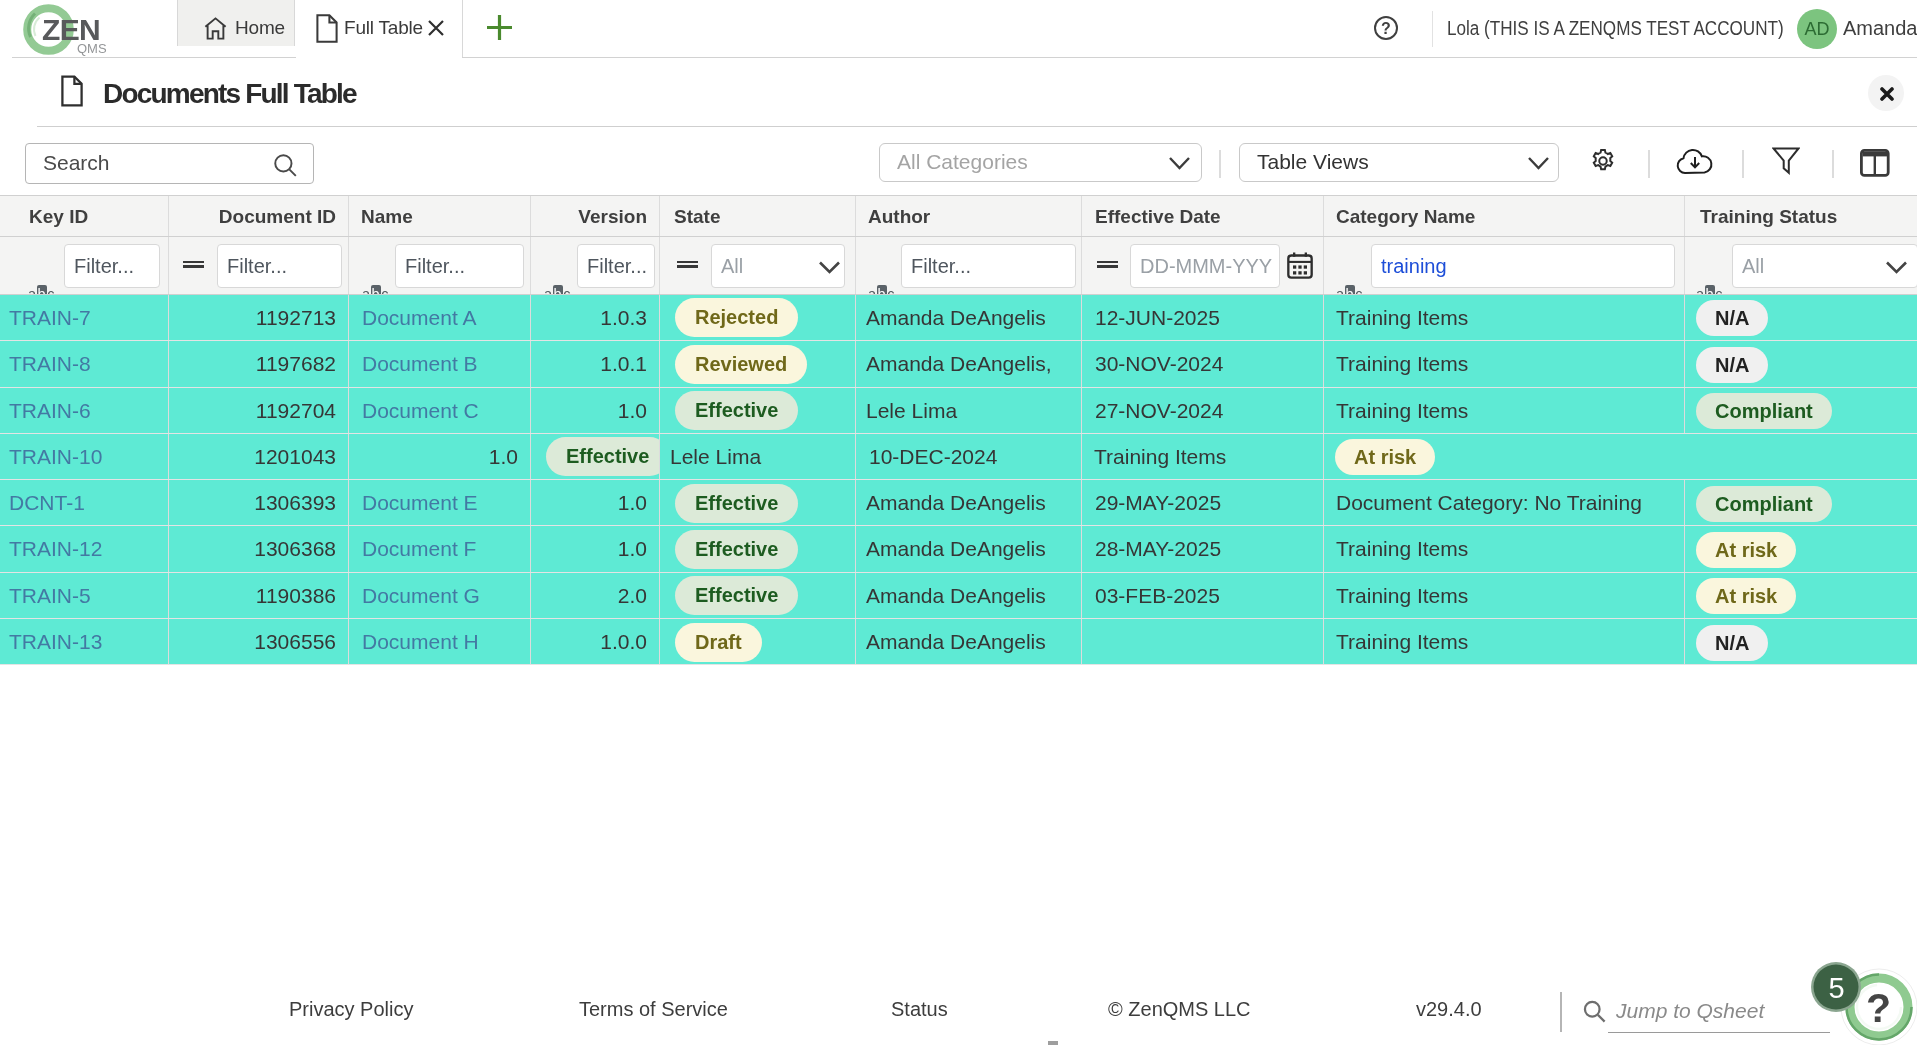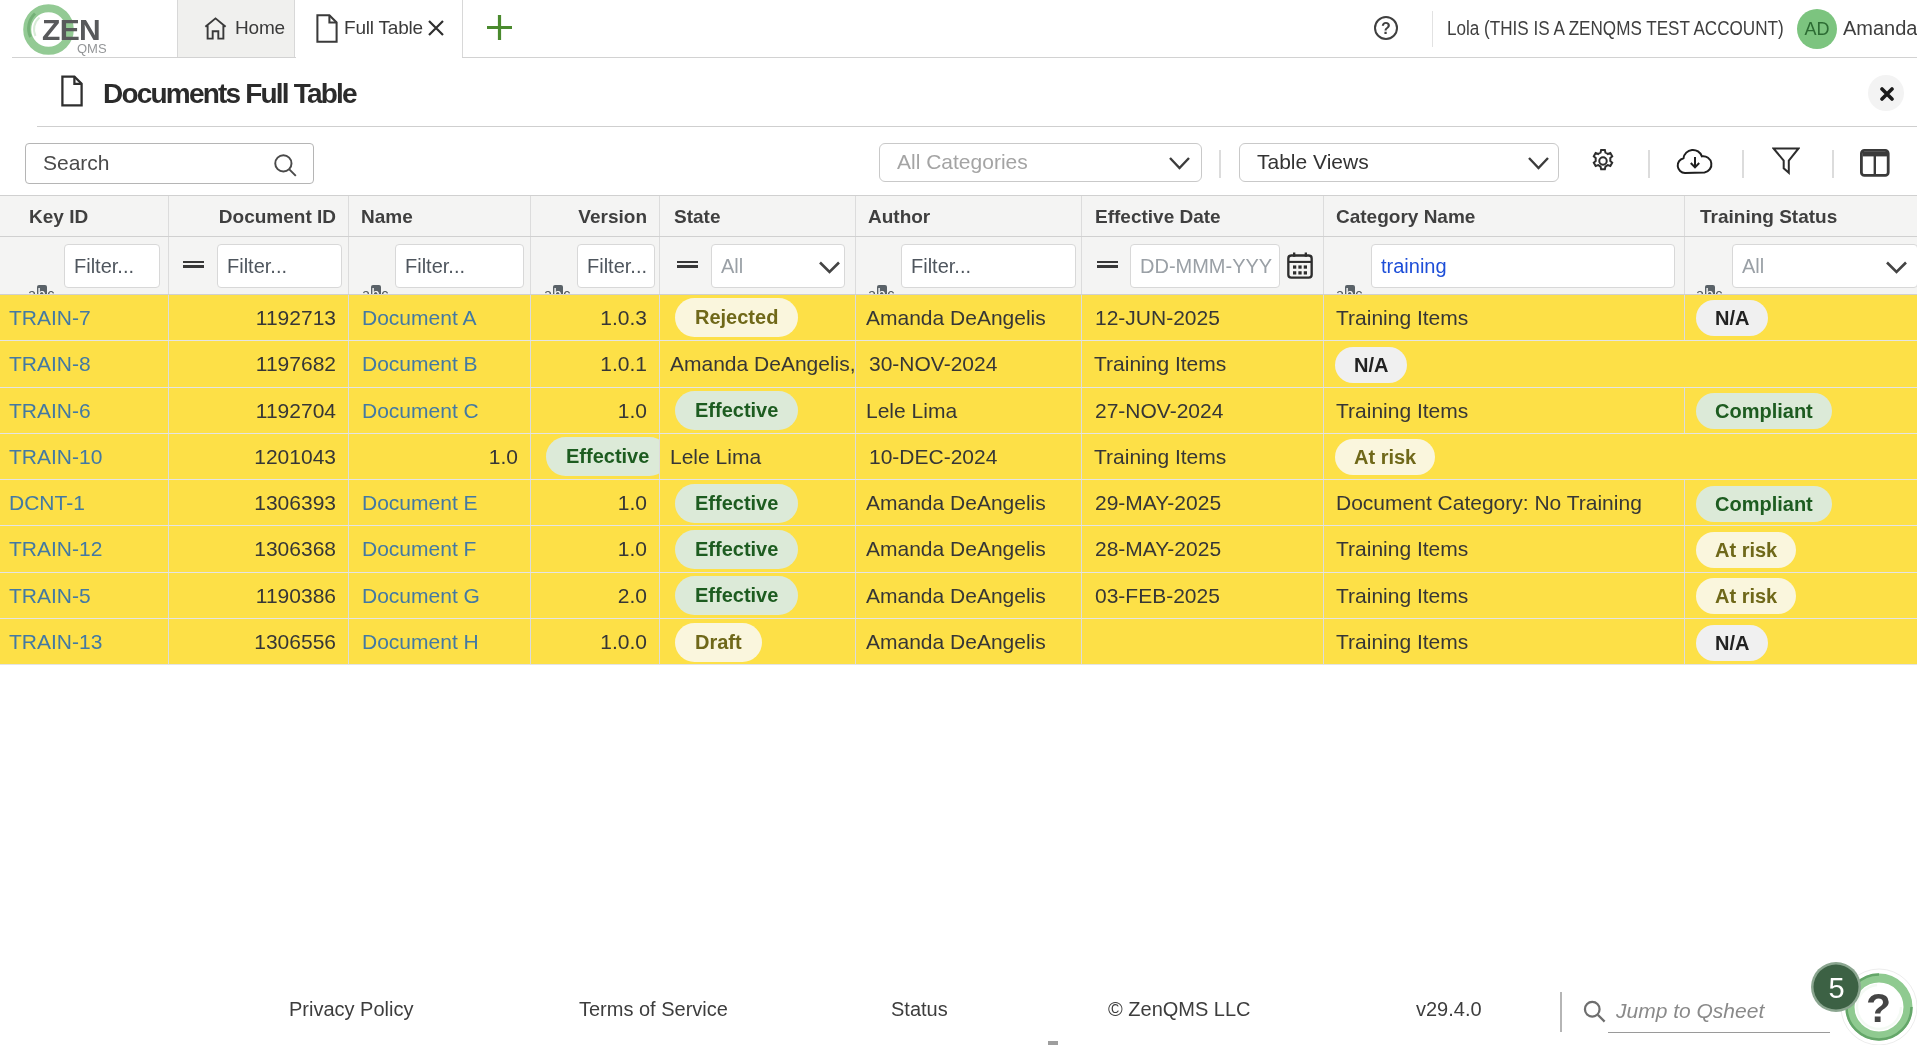--- a/index.html
+++ b/index.html
@@ -2,21 +2,21 @@
 <html><head>
 <meta charset="utf-8">
 <style>
 * { margin:0; padding:0; box-sizing:border-box; }
 html,body { width:1917px; height:1045px; overflow:hidden; }
 body { font-family:"Liberation Sans",sans-serif; background:#fff; position:relative; color:#363636; }
 .abs { position:absolute; }
 
 
 #topbar { position:absolute; left:12px; top:0; width:1917px; height:58px; background:#fff; border-bottom:1px solid #d2d2d2; }
-#tab-home { position:absolute; left:165px; top:0; width:118px; height:57px; background:#f0f0ee; border-left:1px solid #d8d8d8; border-right:1px solid #d8d8d8; }
+#tab-home { position:absolute; left:165px; top:0; width:118px; height:46px; background:#f0f0ee; border-left:1px solid #d8d8d8; border-right:1px solid #d8d8d8; }
 #tab-full { position:absolute; left:283px; top:0; width:168px; height:57px; background:#fff; border-right:1px solid #d8d8d8; }
 .tabtxt { font-size:19px; color:#3a3a3a; letter-spacing:-0.2px; white-space:nowrap; }
 #help-top { position:absolute; left:1362px; top:16px; width:24px; height:24px; border:2px solid #3f3f3f; border-radius:50%; color:#3f3f3f; font-size:16px; font-weight:bold; text-align:center; line-height:21px; }
 #topsep { position:absolute; left:1420px; top:11px; width:1px; height:36px; background:#e2e2e2; }
 #lola { position:absolute; left:1435px; top:17px; font-size:20px; color:#3f3f3f; white-space:nowrap; transform:scaleX(0.855); transform-origin:left center; }
 #avatar { position:absolute; left:1785px; top:9px; width:40px; height:40px; border-radius:50%; background:#7cc47f; color:#2c6b33; font-size:18px; text-align:center; line-height:40px; }
 #amanda { position:absolute; left:1831px; top:17px; font-size:20px; color:#3f3f3f; white-space:nowrap; }
 
 
 #titlebar { position:absolute; left:0; top:58px; width:1917px; height:69px; background:#fff; border-bottom:1px solid #cfcfcf;margin-left:37px; }
@@ -35,21 +35,21 @@
 
 
 #table { position:absolute; left:0; top:195px; width:1917px; }
 .row { display:grid; grid-template-columns:169px 180px 182px 129px 196px 226px 242px 361px 232px; }
 .row > div { border-right:1px solid #dcdcdc; overflow:hidden; white-space:nowrap; }
 .row > div:last-child { border-right:none; }
 #hrow { height:42px; background:#f4f4f3; border-top:1px solid #d0d0d0; border-bottom:1px solid #d0d0d0; }
 #hrow > div { font-size:19px; font-weight:bold; color:#3f3f3f; line-height:41px; padding:0 12px; }
 #frow { height:58px; background:#f4f4f3; border-bottom:1px solid #d0d0d0; position:relative; }
 #frow > div { position:relative; }
-.drow { height:46.3px; border-bottom:1px solid #e4e4e4; background:#fde047; }
+.drow { height:46.3px; border-bottom:1px solid #e4e4e4; background:#5eead4; }
 .drow > div { font-size:21px; line-height:45px; padding:0 12px; color:#363636; }
 .ar { text-align:right; }
 a.lnk { color:#4379a3; text-decoration:none; }
 .drow .c0 { padding-left:9px; }
 .drow .c2 { padding-left:13px; }
 .drow .c4 { padding-left:15px; }
 .drow .c5 { padding-left:10px; }
 .drow .c6 { padding-left:13px; }
 .drow .c8 { padding-left:11px; }
 #hrow .h0 { padding-left:29px; }
@@ -251,20 +251,21 @@
       <div class="c5">Amanda DeAngelis</div>
       <div class="c6">12-JUN-2025</div>
       <div>Training Items</div>
       <div class="c8"><span class="tpill p-gry">N/A</span></div>
   </div>
   <div class="row drow">
     <div class="c0"><a class="lnk">TRAIN-8</a></div>
       <div class="ar">1197682</div>
       <div class="c2"><a class="lnk">Document B</a></div>
       <div class="ar">1.0.1</div>
+      <div class="c4"><span class="pill p-yel">Reviewed</span></div>
       <div class="c5">Amanda DeAngelis,</div>
       <div class="c6">30-NOV-2024</div>
       <div>Training Items</div>
       <div class="c8"><span class="tpill p-gry">N/A</span></div>
   </div>
   <div class="row drow">
     <div class="c0"><a class="lnk">TRAIN-6</a></div>
       <div class="ar">1192704</div>
       <div class="c2"><a class="lnk">Document C</a></div>
       <div class="ar">1.0</div>

